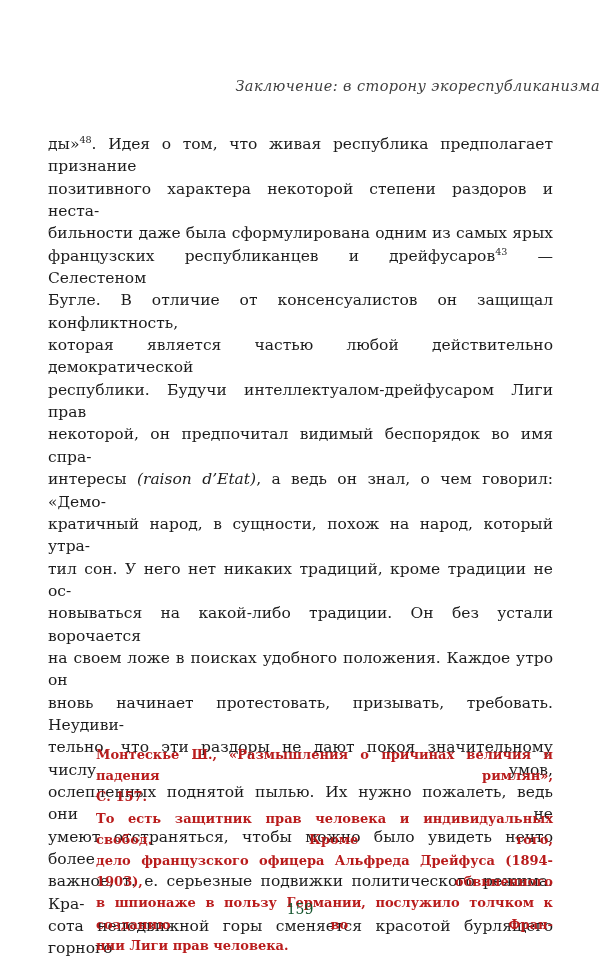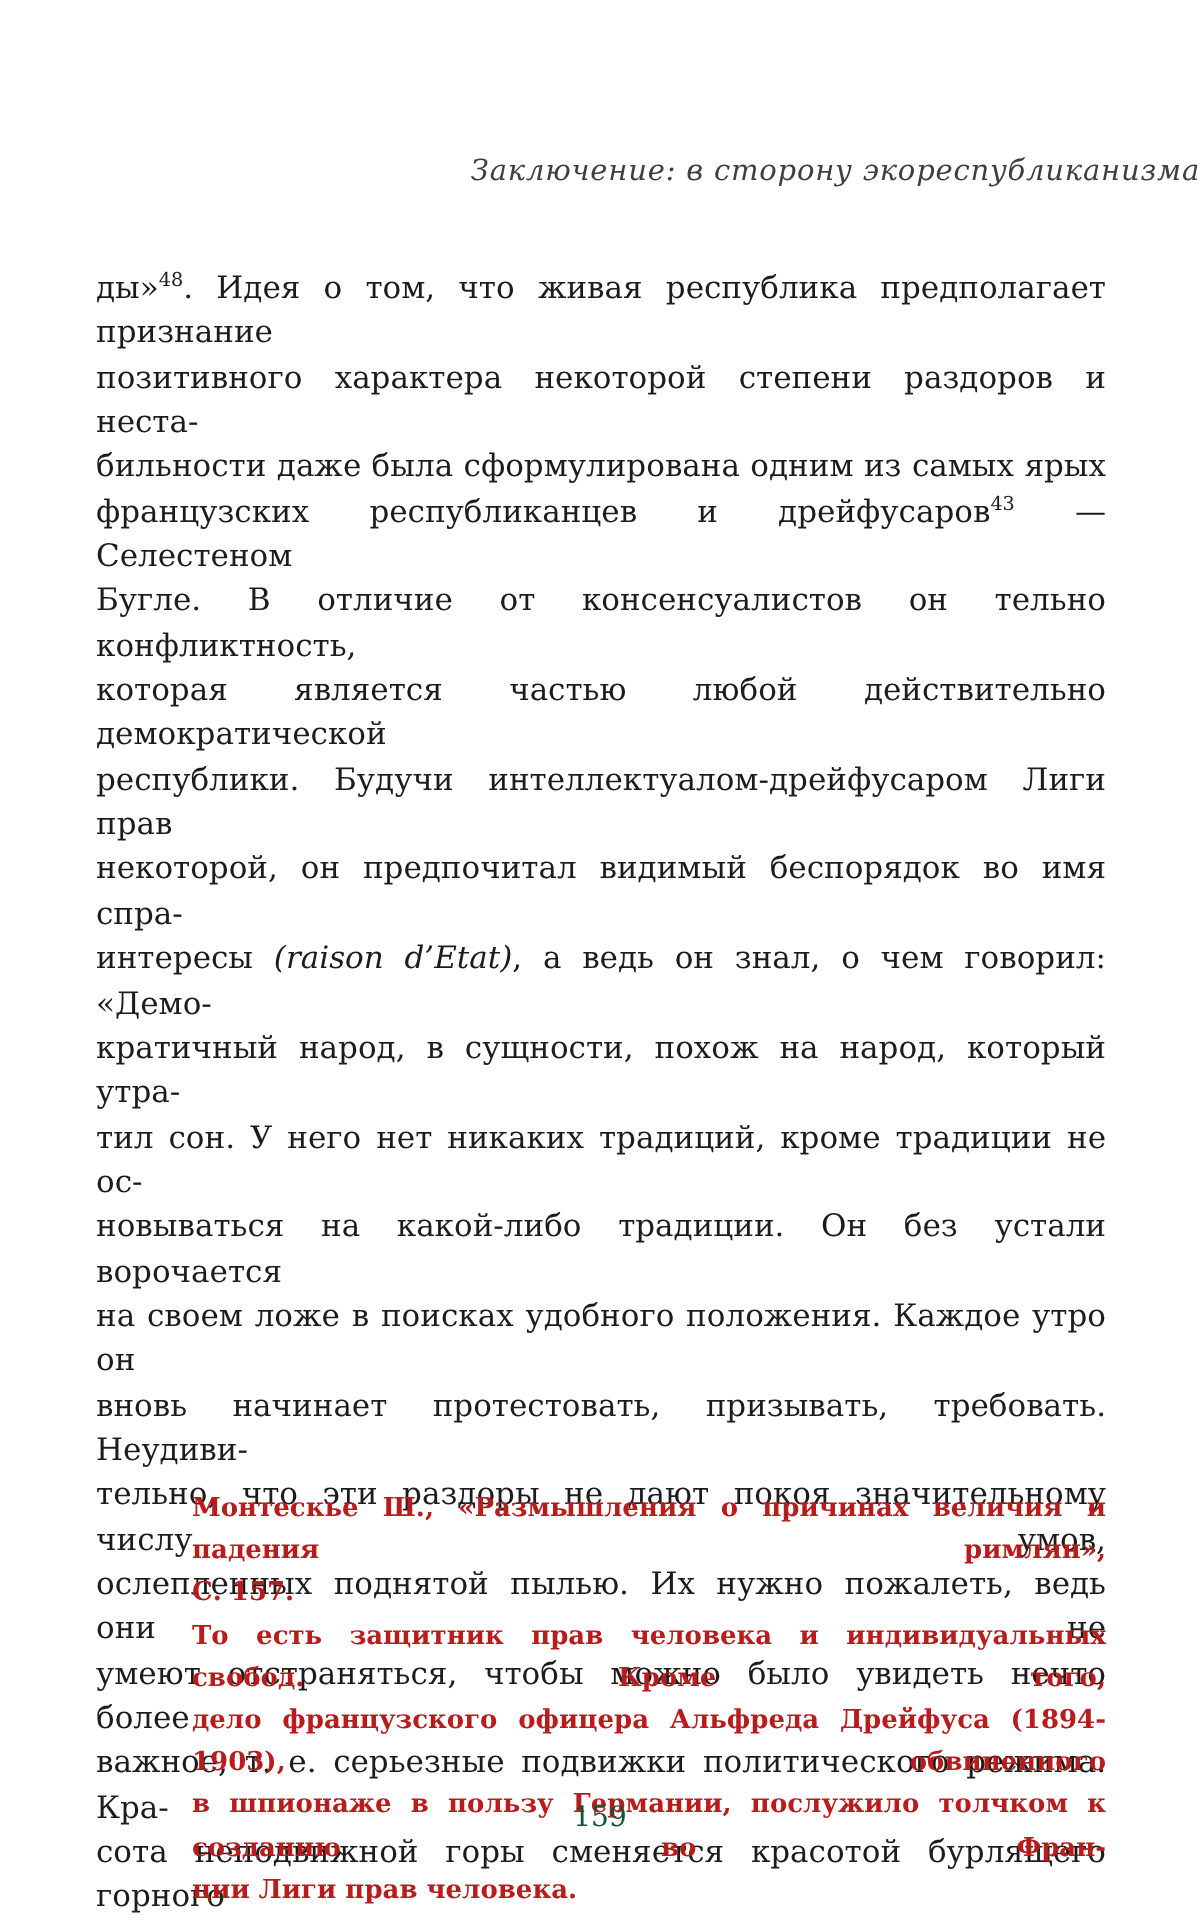--- a/index.html
+++ b/index.html
@@ -79,21 +79,21 @@
 <body>
 
 <div class="page">
   <div class="running-head">Заключение: в сторону экореспубликанизма</div>
 
   <div class="body-text" id="body-lines">
       <div class="line"><span>ды»</span><span class="seg-sup">48</span><span>. Идея о том, что живая республика предполагает признание</span></div>
       <div class="line"><span>позитивного характера некоторой степени раздоров и неста-</span></div>
       <div class="line"><span>бильности даже была сформулирована одним из самых ярых</span></div>
       <div class="line"><span>французских республиканцев и дрейфусаров</span><span class="seg-sup">43</span><span> — Селестеном</span></div>
-      <div class="line"><span>Бугле. В отличие от консенсуалистов он тельно конфликтность,</span></div>
+      <div class="line"><span>Бугле. В отличие от консенсуалистов он защищал конфликтность,</span></div>
       <div class="line"><span>которая является частью любой действительно демократической</span></div>
       <div class="line"><span>республики. Будучи интеллектуалом-дрейфусаром Лиги прав</span></div>
       <div class="line"><span>некоторой, он предпочитал видимый беспорядок во имя спра-</span></div>
       <div class="line"><span>интересы </span><span class="seg-i">(raison d’Etat)</span><span>, а ведь он знал, о чем говорил: «Демо-</span></div>
       <div class="line"><span>кратичный народ, в сущности, похож на народ, который утра-</span></div>
       <div class="line"><span>тил сон. У него нет никаких традиций, кроме традиции не ос-</span></div>
       <div class="line"><span>новываться на какой-либо традиции. Он без устали ворочается</span></div>
       <div class="line"><span>на своем ложе в поисках удобного положения. Каждое утро он</span></div>
       <div class="line"><span>вновь начинает протестовать, призывать, требовать. Неудиви-</span></div>
       <div class="line"><span>тельно, что эти раздоры не дают покоя значительному числу умов,</span></div>

